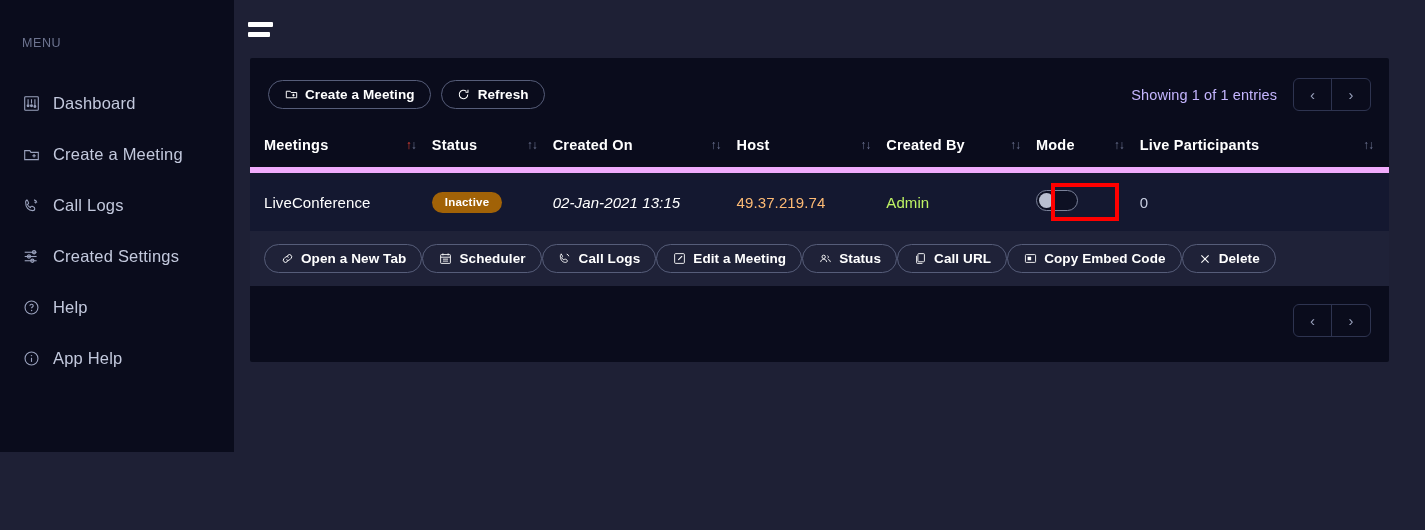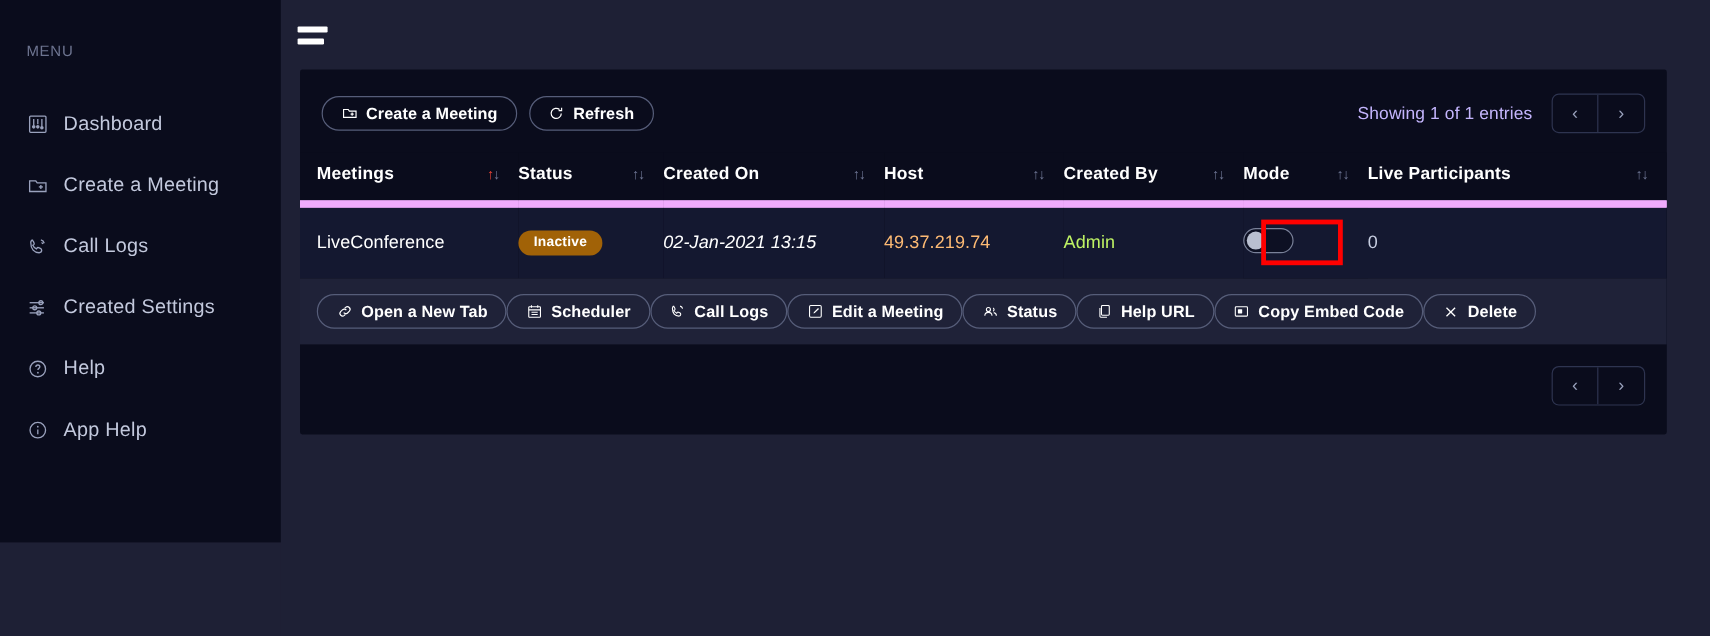--- a/index.html
+++ b/index.html
@@ -577,21 +577,21 @@
           <span>Status</span>
         </button>
 
         <button class="pill-btn">
           <span class="bicon">
             <svg width="13" height="13" viewBox="0 0 20 20" fill="none" stroke="currentColor" stroke-width="1.4">
               <rect x="6" y="2.5" width="10" height="12.5" rx="1.2"></rect>
               <path d="M13 17.5H5.2A1.2 1.2 0 0 1 4 16.3V5.8"></path>
             </svg>
           </span>
-          <span>Help URL</span>
+          <span>Call URL</span>
         </button>
 
         <button class="pill-btn">
           <span class="bicon">
             <svg width="13" height="13" viewBox="0 0 20 20" fill="none" stroke="currentColor" stroke-width="1.4">
               <rect x="2.2" y="4" width="15.6" height="12" rx="1.2"></rect>
               <rect x="5.5" y="7.2" width="5.5" height="5.6" rx="0.6" fill="currentColor" stroke="none"></rect>
             </svg>
           </span>
           <span>Copy Embed Code</span>

